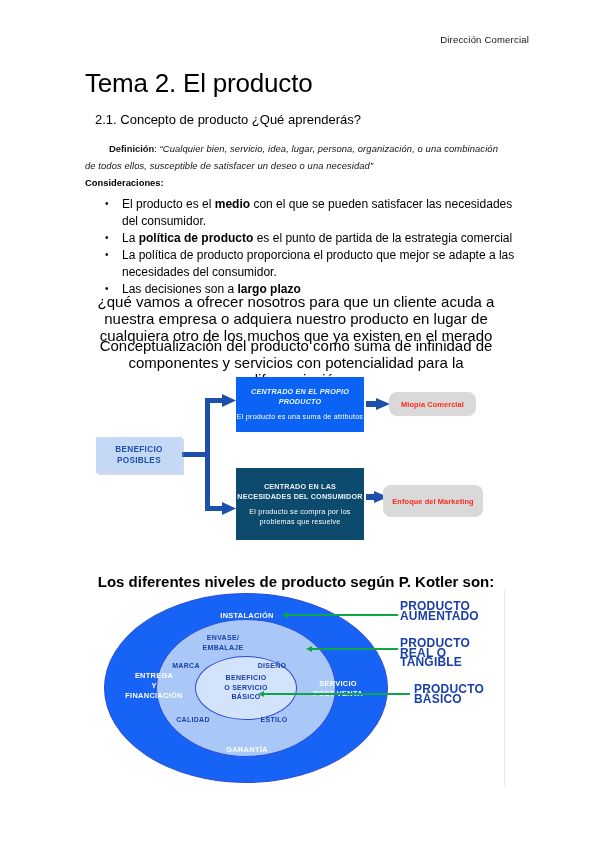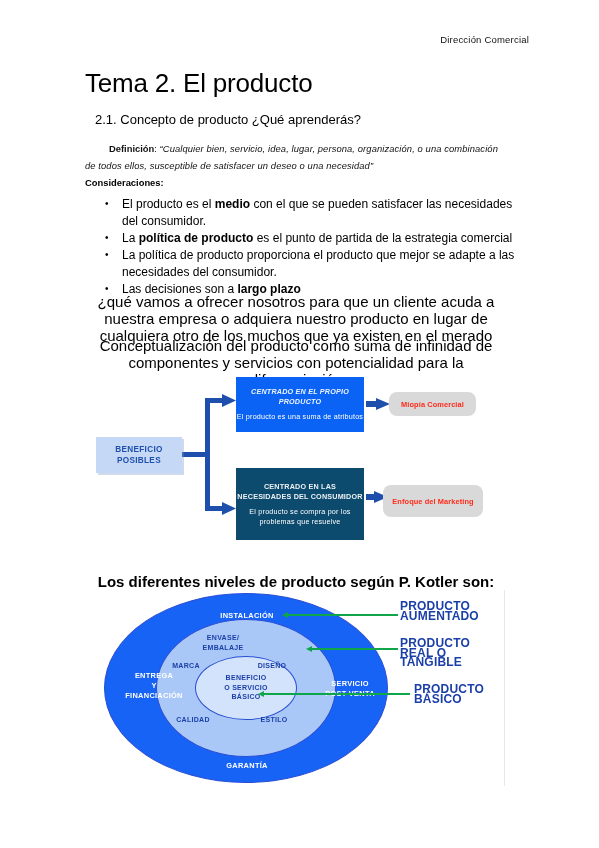--- a/index.html
+++ b/index.html
@@ -208,22 +208,22 @@
     font-weight: bold;
     letter-spacing: .3px;
     line-height: 9.5px;
     white-space: nowrap;
   }
   .k-white { color: #ffffff; font-size: 7.4px; }
   .k-blue  { color: #1b3fa8; font-size: 7.0px; }
 
   .k-instalacion { left: 91px; top: 18px; width: 104px; }
   .k-entrega     { left: 10px; top: 78px;  width: 80px; line-height: 9.8px; }
-  .k-servicio    { left: 204px; top: 86px; width: 84px; line-height: 9.8px; }
-  .k-garantia    { left: 100px; top: 168px; width: 86px; }
+  .k-servicio    { left: 192px; top: 86px; width: 84px; line-height: 9.8px; }
+  .k-garantia    { left: 100px; top: 152px; width: 86px; }
 
   .k-envase  { left: 78px; top: 40px;  width: 82px; }
   .k-marca   { left: 58px; top: 68px;  width: 48px; }
   .k-diseno  { left: 142px; top: 68px; width: 52px; }
   .k-calidad { left: 62px; top: 122px; width: 54px; }
   .k-estilo  { left: 146px; top: 122px; width: 48px; }
 
   .k-beneficio { left: 104px; top: 80px; width: 76px; line-height: 9.5px; }
 
   .side-label {

